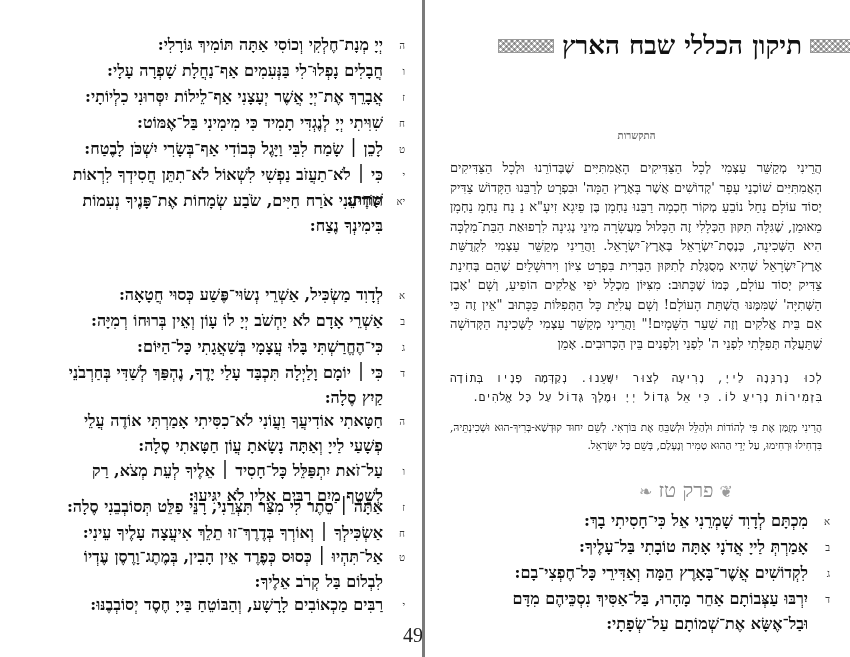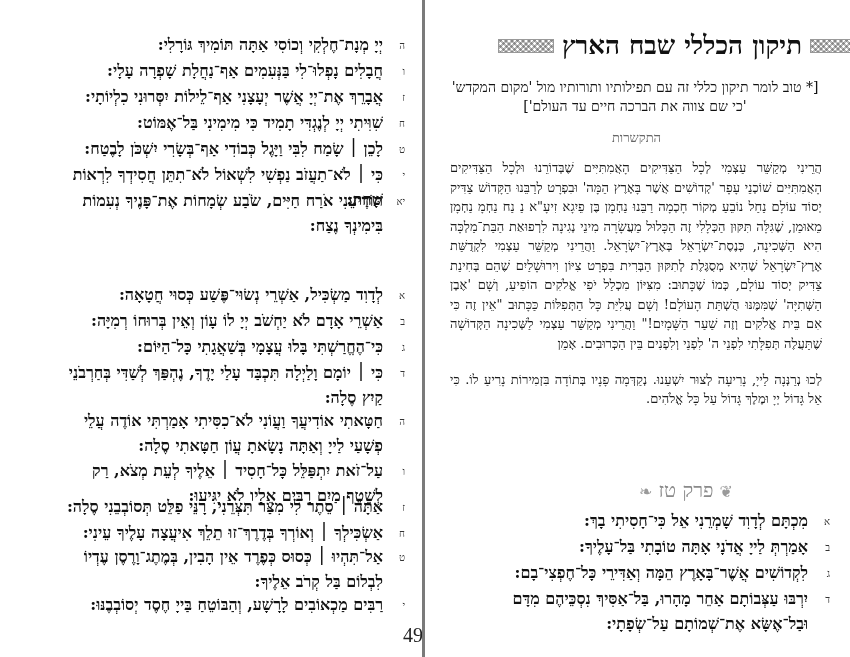--- a/index.html
+++ b/index.html
@@ -28,25 +28,25 @@
 
   
   .title-wrap { position: absolute; top: 30px; left: 16px; width: 427px; display: flex; justify-content: flex-start; align-items: center; direction: rtl; }
   .title { font-size: 26px; font-weight: bold; color: #111; margin: 0 8px; font-family: "DejaVu Serif", serif; }
   .title-orn { width: 56px; height: 14px; border: 1px solid #999; background:
       repeating-linear-gradient(45deg, #bbb 0 2px, #fff 2px 4px),
       repeating-linear-gradient(-45deg, #bbb 0 2px, transparent 2px 4px); background-blend-mode: multiply; }
 
   .intro { position: absolute; top: 78px; right: 30px; width: 370px; direction: rtl; text-align: center; font-size: 14px; line-height: 19px; color: #111; }
 
-  .section-label { position: absolute; top: 130px; left: 0; width: 427px; text-align: center; font-size: 13px; color: #666; direction: rtl; }
+  .section-label { position: absolute; top: 130px; left: 0; width: 427px; text-align: center; font-size: 10px; color: #666; direction: rtl; font-weight: bold; }
 
   .para { position: absolute; direction: rtl; text-align: justify; text-align-last: right; font-size: 13px; line-height: 19.5px; color: #1a1a1a; }
   .para.p1 { top: 158px; right: 28px; width: 372px; }
-  .para.p2 { top: 370px; right: 28px; width: 372px; font-size: 13px; line-height: 19px; }
+  .para.p2 { top: 370px; right: 28px; width: 372px; font-size: 11px; line-height: 19px; font-family: Liberation Mono, monospace; }
   .para.p3 { top: 418px; right: 28px; width: 372px; font-size: 10.5px; line-height: 18px; }
 </style>
 </head>
 <body>
 
 <div class="spread">
 
   <div class="page page-left lp">
     <div class="verse" style="top:32px;">
       <span class="num">ה</span>
@@ -122,26 +122,26 @@
     <div class="page-number">49</div>
   </div>
 
   <div class="page page-right rp">
     <div class="title-wrap">
       <span class="title-orn"></span>
       <span class="title">תיקון הכללי שבח הארץ</span>
       <span class="title-orn"></span>
     </div>
 
-    <div class="intro">[* טוב לומר תיקון כללי זה עם תפילותיו ותורותיו מול 'מקום המקדש' 'כי שם צווה את הברכה חיים עד העולם']</div>
 
     <div class="section-label">התקשרות</div>
 
     <div class="para p1">הֲרֵינִי מְקַשֵּׁר עַצְמִי לְכָל הַצַּדִּיקִים הָאֲמִתִּיִּים שֶׁבְּדוֹרֵנוּ וּלְכָל הַצַּדִּיקִים הָאֲמִתִּיִּים שׁוֹכְנֵי עָפָר 'קְדוֹשִׁים אֲשֶׁר בָּאָרֶץ הֵמָּה' וּבִפְרָט לְרַבֵּנוּ הַקָּדוֹשׁ צַדִּיק יְסוֹד עוֹלָם נַחַל נוֹבֵעַ מְקוֹר חָכְמָה רַבֵּנוּ נַחְמָן בֶּן פֵיִגָא זִיעָ"א נַ נַח נַחְמָ נַחְמָן מֵאוּמַן, שֶׁגִּלָּה תִּקּוּן הַכְּלָלִי זֶה הַכָּלוּל מֵעֲשָׂרָה מִינֵי נְגִינָה לִרְפוּאַת הַבַּת־מַלְכָּה הִיא הַשְּׁכִינָה, כְּנֶסֶת־יִשְׂרָאֵל בְּאֶרֶץ־יִשְׂרָאֵל. וַהֲרֵינִי מְקַשֵּׁר עַצְמִי לִקְדֻשַּׁת אֶרֶץ־יִשְׂרָאֵל שֶׁהִיא מְסֻגֶּלֶת לְתִקּוּן הַבְּרִית בִּפְרָט צִיּוֹן וִירוּשָׁלַיִם שֶׁהֵם בְּחִינַת צַדִּיק יְסוֹד עוֹלָם, כְּמוֹ שֶׁכָּתוּב: מִצִּיּוֹן מִכְלַל יֹפִי אֱלֹקִים הוֹפִיעַ, וְשָׁם 'אֶבֶן הַשְּׁתִיָּה' שֶׁמִּמֶּנּוּ הֻשְׁתַּת הָעוֹלָם! וְשָׁם עֲלִיַּת כָּל הַתְּפִלּוֹת כַּכָּתוּב "אֵין זֶה כִּי אִם בֵּית אֱלֹקִים וְזֶה שַׁעַר הַשָּׁמָיִם!" וַהֲרֵינִי מְקַשֵּׁר עַצְמִי לַשְּׁכִינָה הַקְּדוֹשָׁה שֶׁתַּעֲלֶה תְּפִלָּתִי לִפְנֵי ה' לִפְנַי וְלִפְנִים בֵּין הַכְּרוּבִים. אָמֵן</div>
     <div class="para p2">לְכוּ נְרַנְּנָה לַייָ, נָרִיעָה לְצוּר יִשְׁעֵנוּ. נְקַדְּמָה פָנָיו בְּתוֹדָה בִּזְמִירוֹת נָרִיעַ לוֹ. כִּי אֵל גָּדוֹל יְיָ וּמֶלֶךְ גָּדוֹל עַל כָּל אֱלֹהִים.</div>
+    <div class="para p3">הֲרֵינִי מְזֻמָּן אֶת פִּי לְהוֹדוֹת וּלְהַלֵּל וּלְשַׁבֵּחַ אֶת בּוֹרְאִי. לְשֵׁם יִחוּד קוּדְשָׁא-בְּרִיךְ-הוּא וּשְׁכִינְתֵּיהּ, בִּדְחִילוּ וּרְחִימוּ, עַל יְדֵי הַהוּא טָמִיר וְנֶעְלָם, בְּשֵׁם כָּל יִשְׂרָאֵל.</div>
 
     <div class="chapter-head" style="top:478px; left:0; width:510px;margin-left:8px;">
       <span class="orn">❦</span><span>פרק טז</span><span class="orn">❧</span>
     </div>
 
     <div class="verse" style="top:508px;">
       <span class="num">א</span>
       <span class="txt">מִכְתָּם לְדָוִד שָׁמְרֵנִי אֵל כִּי־חָסִיתִי בָךְ:</span>
     </div>
     <div class="verse" style="top:534px;">

